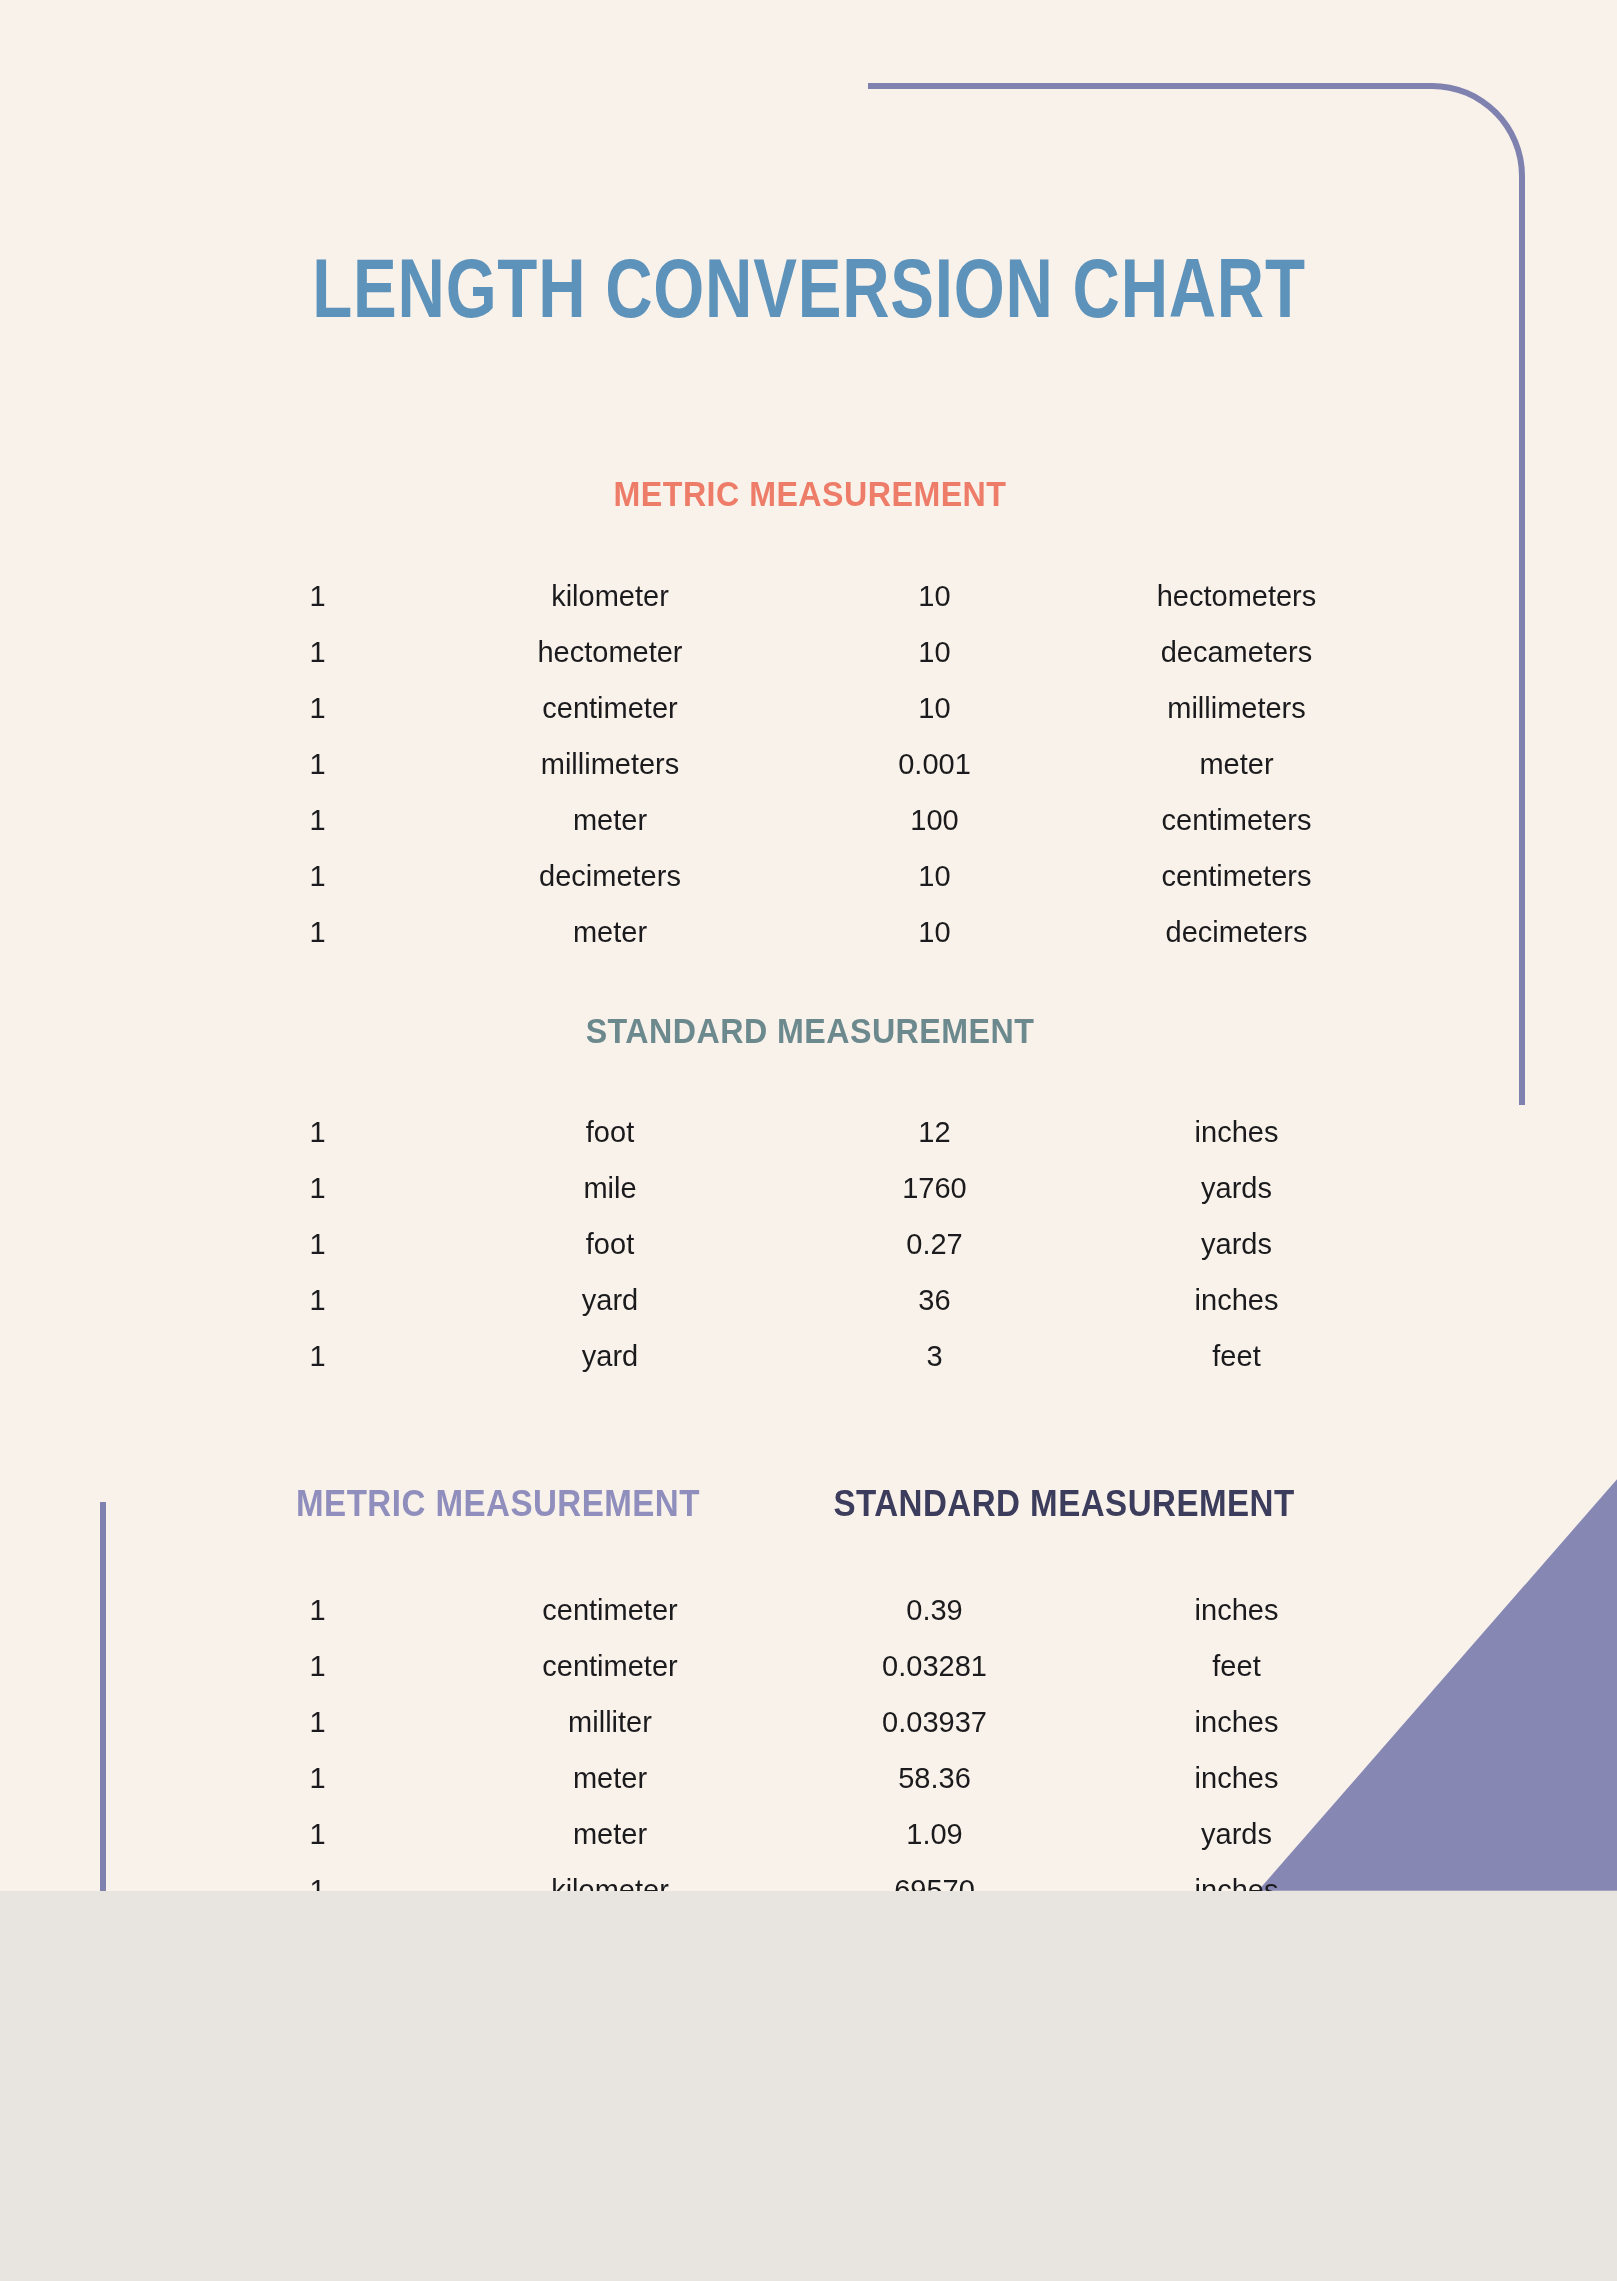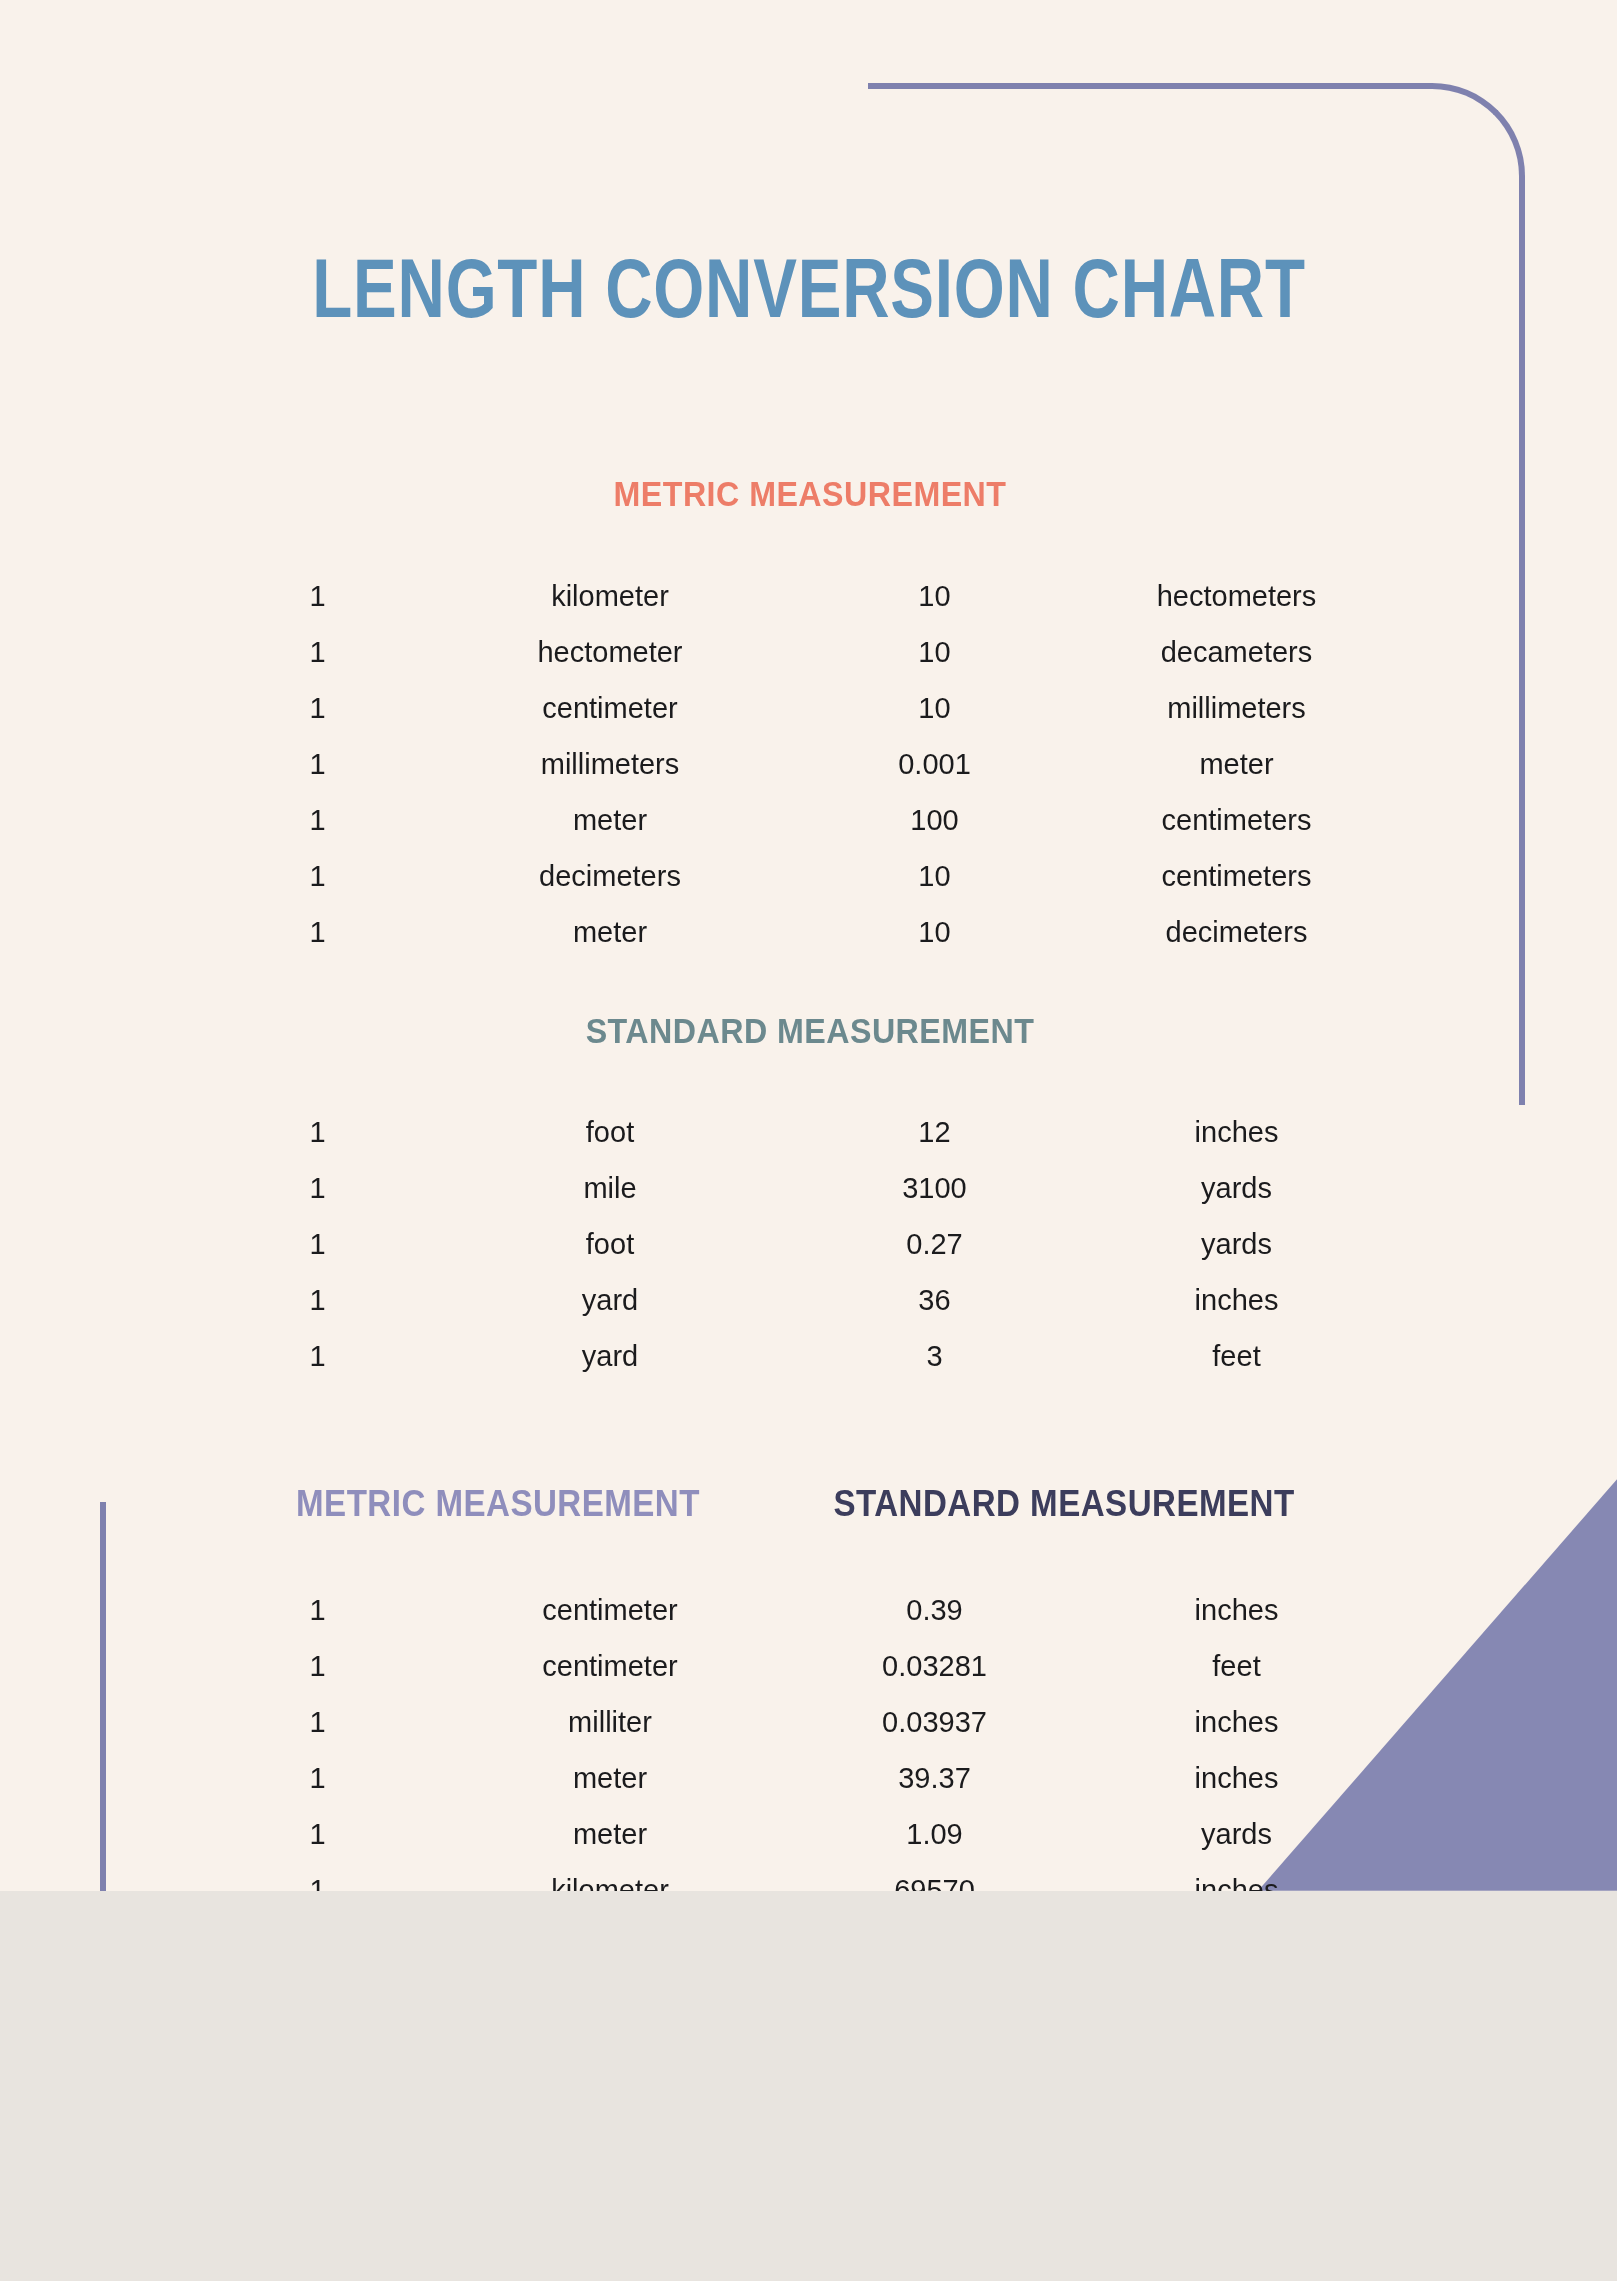--- a/index.html
+++ b/index.html
@@ -169,21 +169,21 @@
   <div class="table table-1" id="table-1">
       <div class="row">
         <div class="cell">1</div>
         <div class="cell">foot</div>
         <div class="cell">12</div>
         <div class="cell">inches</div>
       </div>
       <div class="row">
         <div class="cell">1</div>
         <div class="cell">mile</div>
-        <div class="cell">3100</div>
+        <div class="cell">1760</div>
         <div class="cell">yards</div>
       </div>
       <div class="row">
         <div class="cell">1</div>
         <div class="cell">foot</div>
         <div class="cell">0.27</div>
         <div class="cell">yards</div>
       </div>
       <div class="row">
         <div class="cell">1</div>
@@ -218,21 +218,21 @@
       </div>
       <div class="row">
         <div class="cell">1</div>
         <div class="cell">milliter</div>
         <div class="cell">0.03937</div>
         <div class="cell">inches</div>
       </div>
       <div class="row">
         <div class="cell">1</div>
         <div class="cell">meter</div>
-        <div class="cell">39.37</div>
+        <div class="cell">58.36</div>
         <div class="cell">inches</div>
       </div>
       <div class="row">
         <div class="cell">1</div>
         <div class="cell">meter</div>
         <div class="cell">1.09</div>
         <div class="cell">yards</div>
       </div>
       <div class="row">
         <div class="cell">1</div>

